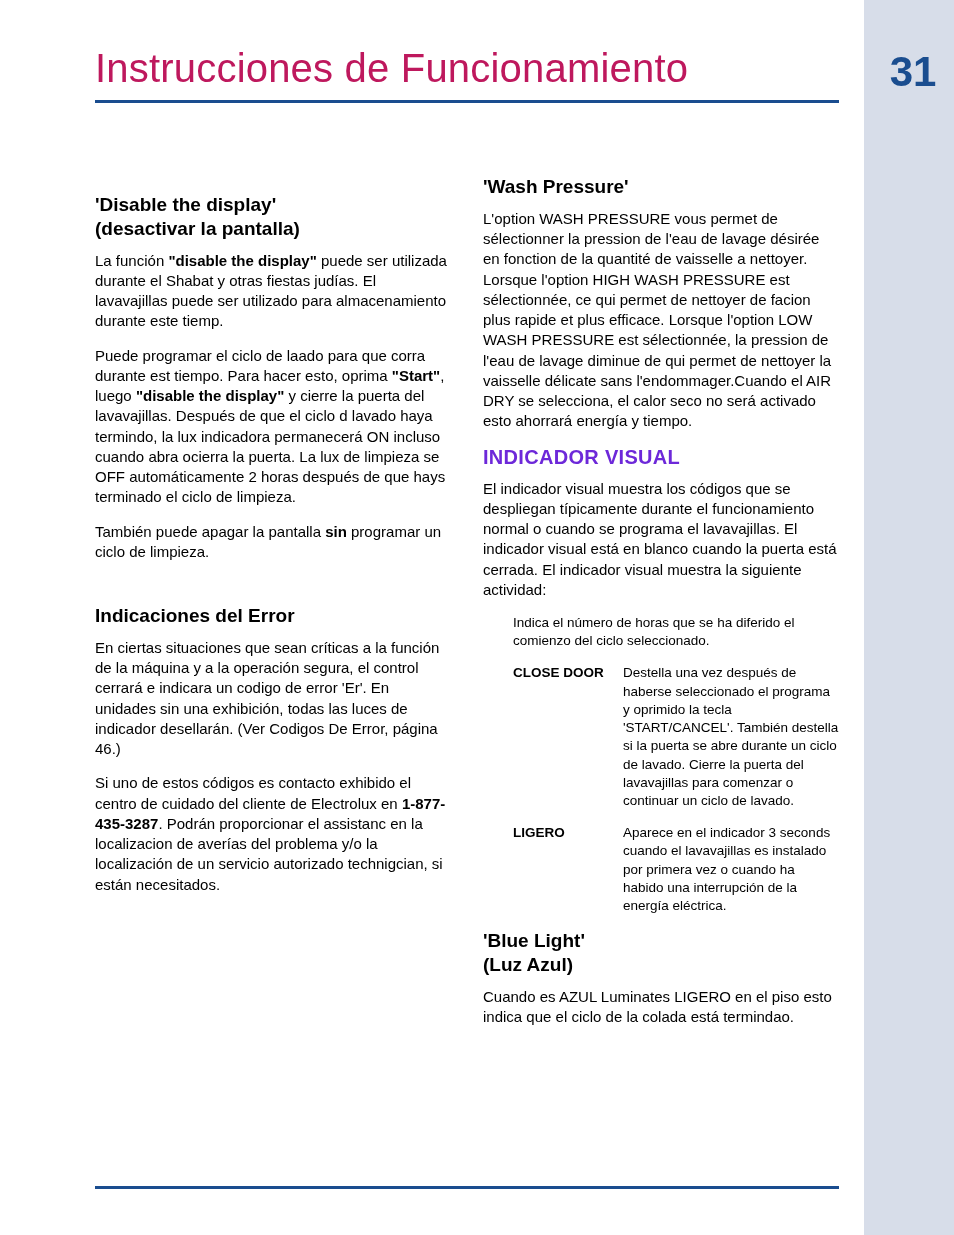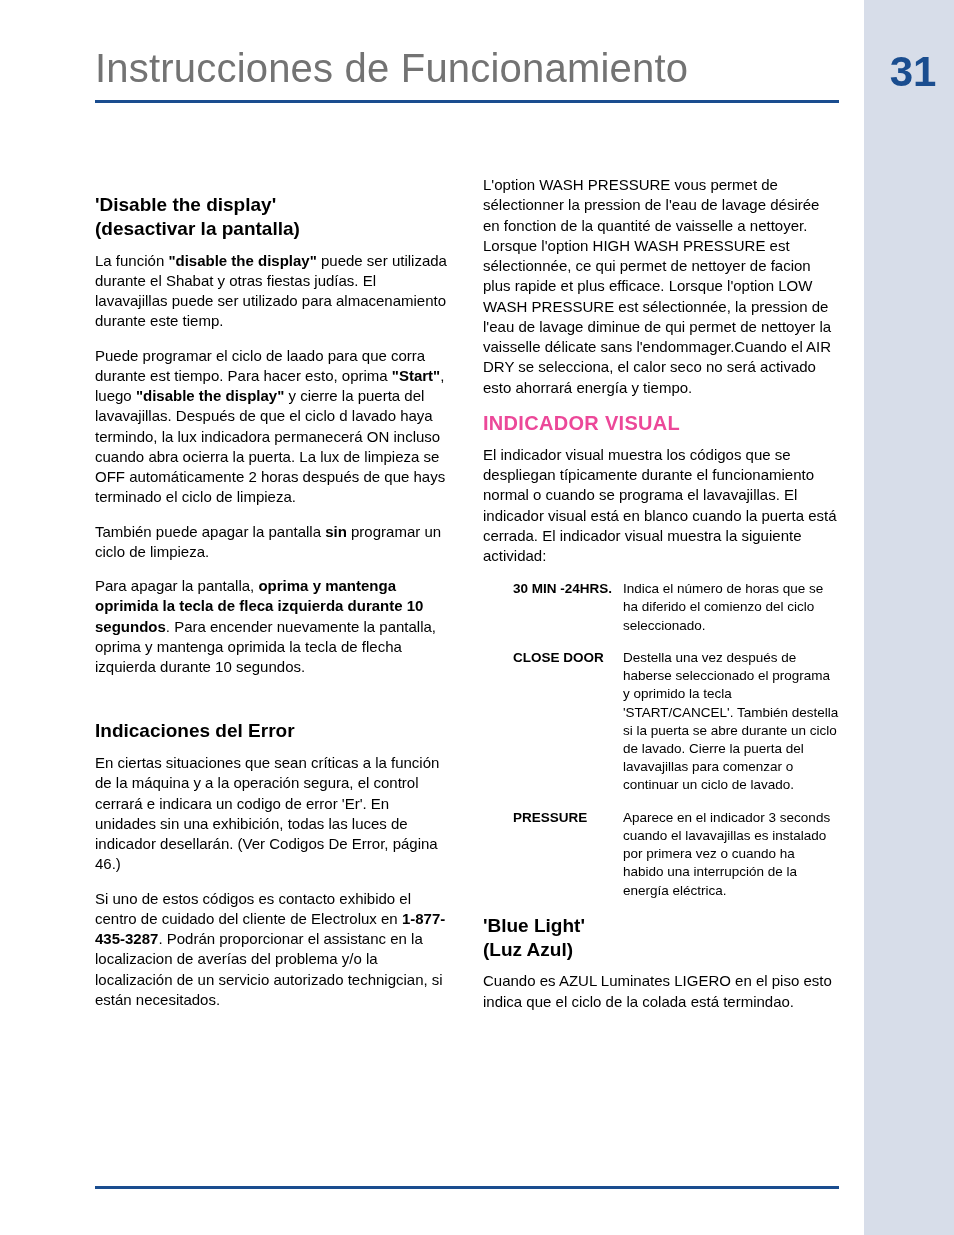--- a/index.html
+++ b/index.html
@@ -29,21 +29,21 @@
     font-weight: bold;
     color: #1a4d8f;
     font-family: Arial, sans-serif;
   }
   .page-title {
     position: absolute;
     left: 95px;
     top: 46px;
     font-size: 40px;
     font-weight: 300;
-    color: #737373;
+    color: #be185d;
     font-family: Arial, sans-serif;
     letter-spacing: 0.2px;
   }
   .title-rule {
     position: absolute;
     left: 95px;
     top: 100px;
     width: 744px;
     height: 3px;
     background: #1a4d8f;
@@ -60,21 +60,21 @@
   h2.section {
     font-size: 19px;
     font-weight: bold;
     line-height: 1.25;
     margin-bottom: 10px;
     font-family: Arial, sans-serif;
   }
   h2.section-blue {
     font-size: 20px;
     font-weight: bold;
-    color: #ec4899;
+    color: #6d28d9;
     text-transform: uppercase;
     margin-bottom: 10px;
     letter-spacing: 0.3px;
     font-family: Arial, sans-serif;
   }
   p {
     font-size: 15px;
     line-height: 1.35;
     margin-bottom: 14px;
   }
@@ -128,52 +128,49 @@
 
 
     <p>
       <span>Puede programar el ciclo de laado para que corra durante est tiempo.  Para hacer esto, oprima </span><b>"Start"</b><span>, luego </span><b>"disable the display"</b><span> y cierre la puerta del lavavajillas.  Después de que el ciclo d lavado haya termindo, la lux indicadora permanecerá ON incluso cuando abra ocierra la puerta.  La lux de limpieza se OFF automáticamente 2 horas después de que hays terminado el ciclo de limpieza.</span>
     </p>
 
     <p>
       <span>También puede apagar la pantalla </span><b>sin</b><span> programar un ciclo de limpieza.</span>
     </p>
 
-    <p>
-      <span>Para apagar la pantalla, </span><b>oprima y mantenga oprimida la tecla de fleca izquierda durante 10 segundos</b><span>.  Para encender nuevamente la pantalla, oprima y mantenga oprimida la tecla de flecha izquierda durante 10 segundos.</span>
-    </p>
 
     <div class="spacer-lg"></div>
 
     <h2 class="section">Indicaciones del Error</h2>
     <p>En ciertas situaciones que sean críticas a la función de la máquina y a la operación segura, el control cerrará e indicara un codigo de error 'Er'.  En unidades sin una exhibición, todas las luces de indicador desellarán. (Ver Codigos De Error, página 46.)</p>
     <p>
       <span>Si uno de estos códigos es contacto exhibido el centro de cuidado del cliente de Electrolux en </span><b>1-877-435-3287</b><span>.  Podrán proporcionar el assistanc en la localizacion de averías del problema y/o la localización de un servicio autorizado technigcian, si están necesitados.</span>
     </p>
 
   </div>
 
   <div class="col">
 
+    <h2 class="section">'Wash Pressure'</h2>
     <p>L'option WASH PRESSURE vous permet de sélectionner la pression de l'eau de lavage désirée en fonction de la quantité de vaisselle a nettoyer.  Lorsque l'option HIGH WASH PRESSURE est sélectionnée, ce qui permet de nettoyer de facion plus rapide et plus efficace.  Lorsque l'option LOW WASH PRESSURE est sélectionnée, la pression de l'eau de lavage diminue de qui permet de nettoyer la vaisselle délicate sans l'endommager.Cuando el AIR DRY se selecciona, el calor seco no será activado esto ahorrará energía y tiempo.</p>
 
     <h2 class="section-blue" style="margin-top:6px;">INDICADOR VISUAL</h2>
     <p>El indicador visual muestra los códigos que se despliegan típicamente durante el funcionamiento normal o cuando se programa el lavavajillas.  El indicador visual está en blanco cuando la puerta está cerrada.  El indicador visual muestra la siguiente actividad:</p>
 
     <div class="indicator-table">
       <div class="indicator-row">
-        <div class="indicator-label">30 MIN -24HRS.</div>
         <div class="indicator-desc">Indica el número de horas que se ha diferido el comienzo del ciclo seleccionado.</div>
       </div>
       <div class="indicator-row">
         <div class="indicator-label">CLOSE DOOR</div>
         <div class="indicator-desc">Destella una vez después de haberse seleccionado el programa y oprimido la tecla 'START/CANCEL'.  También destella si la puerta se abre durante un ciclo de lavado.  Cierre la puerta del lavavajillas para comenzar o continuar un ciclo de lavado.</div>
       </div>
       <div class="indicator-row">
-        <div class="indicator-label">PRESSURE</div>
+        <div class="indicator-label">LIGERO</div>
         <div class="indicator-desc">Aparece en el indicador 3 seconds cuando el lavavajillas es instalado por primera vez o cuando ha habido una interrupción de la energía eléctrica.</div>
       </div>
     </div>
 
     <h2 class="section" style="margin-top:6px;">
       <span>'Blue Light'</span><br>
       <span>(Luz Azul)</span>
     </h2>
     <p>Cuando es AZUL Luminates LIGERO en el piso esto indica que el ciclo de la colada está termindao.</p>
 

